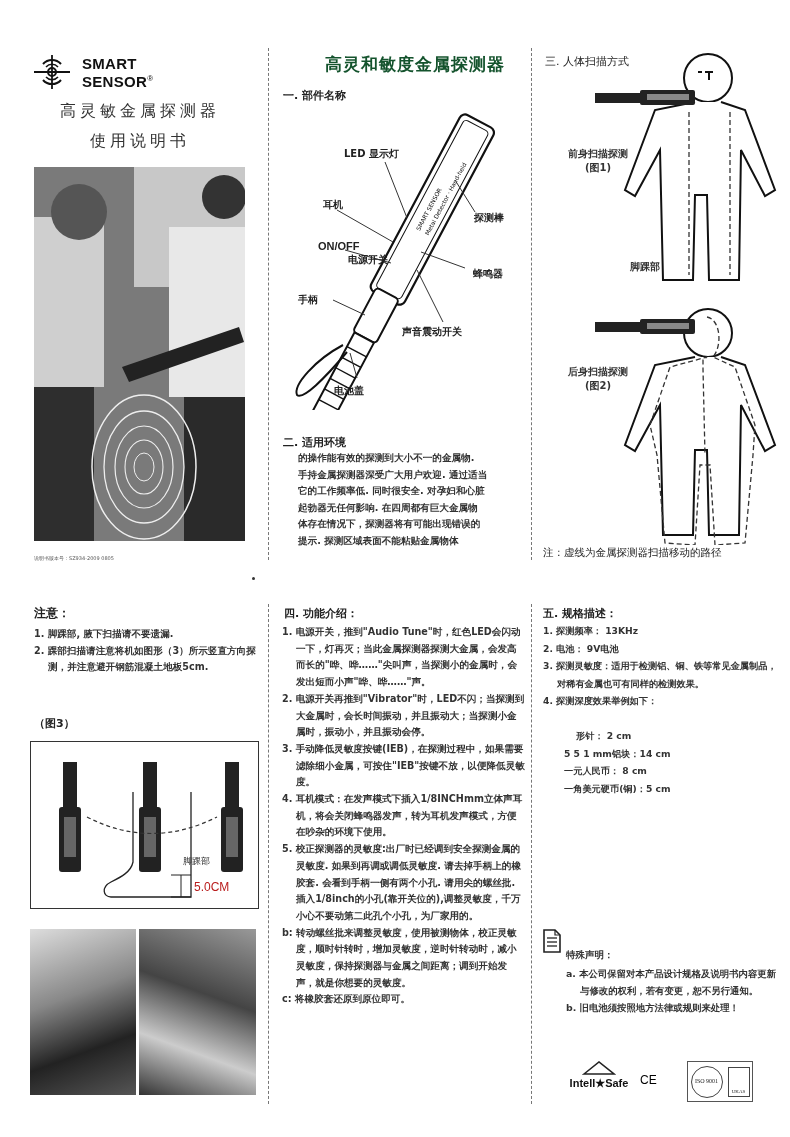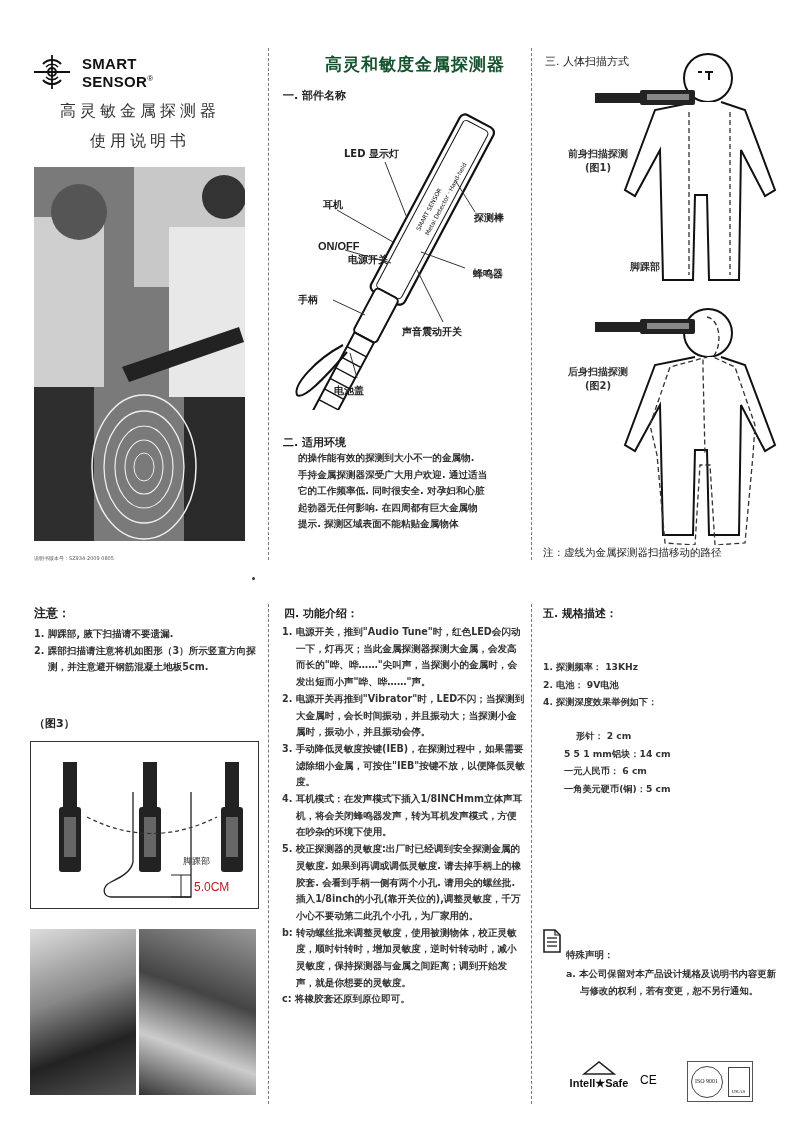--- a/index.html
+++ b/index.html
@@ -117,20 +117,21 @@
 <div class="abs callout" style="left:298px;top:293px;">手柄</div>
 <div class="abs callout" style="left:402px;top:325px;">声音震动开关</div>
 <div class="abs callout" style="left:334px;top:384px;">电池盖</div>
 
 <div class="abs sec-title" style="left:283px;top:435px;">二. 适用环境</div>
 <div class="abs para" style="left:298px;top:450px;width:230px;">
   <div>的操作能有效的探测到大小不一的金属物.</div>
   <div>手持金属探测器深受广大用户欢迎. 通过适当</div>
   <div>它的工作频率低. 同时很安全. 对孕妇和心脏</div>
   <div>起勃器无任何影响. 在四周都有巨大金属物</div>
+  <div>体存在情况下，探测器将有可能出现错误的</div>
   <div>提示. 探测区域表面不能粘贴金属物体</div>
 </div>
 
 <div class="abs sec-title" style="left:545px;top:54px;font-weight:normal;">三. 人体扫描方式</div>
 
 <svg class="abs" style="left:595px;top:50px;" width="195" height="240" viewBox="0 0 195 240">
   <circle cx="113" cy="28" r="24" fill="#fff" stroke="#111" stroke-width="2"></circle>
   <path d="M103 22 h4 M110 22 h8 M114 22 v8" stroke="#111" stroke-width="2" fill="none"></path>
   <path d="M100 52 L60 60 L30 140 L40 146 L65 100 L68 230 L98 230 L100 145 L112 145 L114 230 L144 230 L146 100 L170 146 L180 140 L150 60 L126 52" fill="#fff" stroke="#111" stroke-width="2"></path>
   <line x1="94" y1="62" x2="94" y2="225" stroke="#333" stroke-width="1.3" stroke-dasharray="5,3"></line>
@@ -197,42 +198,44 @@
   <li>1. 电源开关，推到"Audio Tune"时，红色LED会闪动一下，灯再灭；当此金属探测器探测大金属，会发高而长的"哗、哗……"尖叫声，当探测小的金属时，会发出短而小声"哗、哗……"声。</li>
   <li>2. 电源开关再推到"Vibrator"时，LED不闪；当探测到大金属时，会长时间振动，并且振动大；当探测小金属时，振动小，并且振动会停。</li>
   <li>3. 手动降低灵敏度按键(IEB)，在探测过程中，如果需要滤除细小金属，可按住"IEB"按键不放，以便降低灵敏度。</li>
   <li>4. 耳机模式：在发声模式下插入1/8INCHmm立体声耳机，将会关闭蜂鸣器发声，转为耳机发声模式，方便在吵杂的环境下使用。</li>
   <li>5. 校正探测器的灵敏度:出厂时已经调到安全探测金属的灵敏度. 如果到再调或调低灵敏度. 请去掉手柄上的橡胶套. 会看到手柄一侧有两个小孔. 请用尖的螺丝批. 插入1/8inch的小孔(靠开关位的),调整灵敏度，千万小心不要动第二此孔个小孔，为厂家用的。</li>
   <li>b: 转动螺丝批来调整灵敏度，使用被测物体，校正灵敏度，顺时针转时，增加灵敏度，逆时针转动时，减小灵敏度，保持探测器与金属之间距离；调到开始发声，就是你想要的灵敏度。</li>
   <li>c: 将橡胶套还原到原位即可。</li>
 </ul>
 
 <div class="abs sec-title" style="left:543px;top:606px;">五. 规格描述：</div>
-<ul class="abs list spec" style="left:543px;top:622px;width:235px;margin-top:36px;">
+<ul class="abs list spec" style="left:543px;top:622px;width:235px;">
   <li>1. 探测频率： 13KHz</li>
   <li>2. 电池： 9V电池</li>
+  <li>3. 探测灵敏度：适用于检测铝、铜、铁等常见金属制品，对稀有金属也可有同样的检测效果。</li>
   <li>4. 探测深度效果举例如下：</li>
 </ul>
 <div class="abs spec" style="left:564px;top:727px;font-size:9.2px;line-height:17.6px;font-weight:bold;color:#333;">
   <div style="padding-left:12px;">形针： 2 cm</div>
   <div>5 5 1  mm铝块：14 cm</div>
-  <div>一元人民币： 6 cm</div>
+  <div>一元人民币： 8 cm</div>
   <div>一角美元硬币(铜)：5 cm</div>
 </div>
 
 <svg class="abs" style="left:543px;top:929px;" width="18" height="24" viewBox="0 0 18 24">
   <path d="M1 1 H12 L17 6 V23 H1 Z" fill="#fff" stroke="#222" stroke-width="1.6"></path>
   <path d="M12 1 V6 H17" fill="none" stroke="#222" stroke-width="1.2"></path>
   <line x1="4" y1="9" x2="14" y2="9" stroke="#222" stroke-width="1.3"></line>
   <line x1="4" y1="13" x2="14" y2="13" stroke="#222" stroke-width="1.3"></line>
   <line x1="4" y1="17" x2="14" y2="17" stroke="#222" stroke-width="1.3"></line>
 </svg>
 <div class="abs" style="left:566px;top:949px;font-size:9.5px;font-weight:bold;color:#333;">特殊声明：</div>
 <ul class="abs list" style="left:566px;top:965px;width:215px;">
   <li style="font-size:9.4px;line-height:17px;">a. 本公司保留对本产品设计规格及说明书内容更新与修改的权利，若有变更，恕不另行通知。</li>
+  <li style="font-size:9.4px;line-height:17px;">b. 旧电池须按照地方法律或规则来处理！</li>
 </ul>
 
 <div class="abs" style="left:566px;top:1060px;width:66px;text-align:center;">
   <svg width="34" height="14" viewBox="0 0 34 14">
       <path d="M2 13 L17 1 L32 13 Z" fill="none" stroke="#222" stroke-width="1.6"></path>
     </svg>
   <div style="font-family:'Liberation Sans',sans-serif;font-weight:bold;font-size:11px;color:#111;margin-top:-2px;">Intell★Safe</div>
 </div>
 <div class="abs" style="left:640px;top:1073px;font-family:'Liberation Sans',sans-serif;font-size:12px;color:#000000;">CE</div>
 <div class="abs cert" style="left:687px;top:1061px;width:64px;height:39px;display:flex;align-items:center;justify-content:space-around;">

